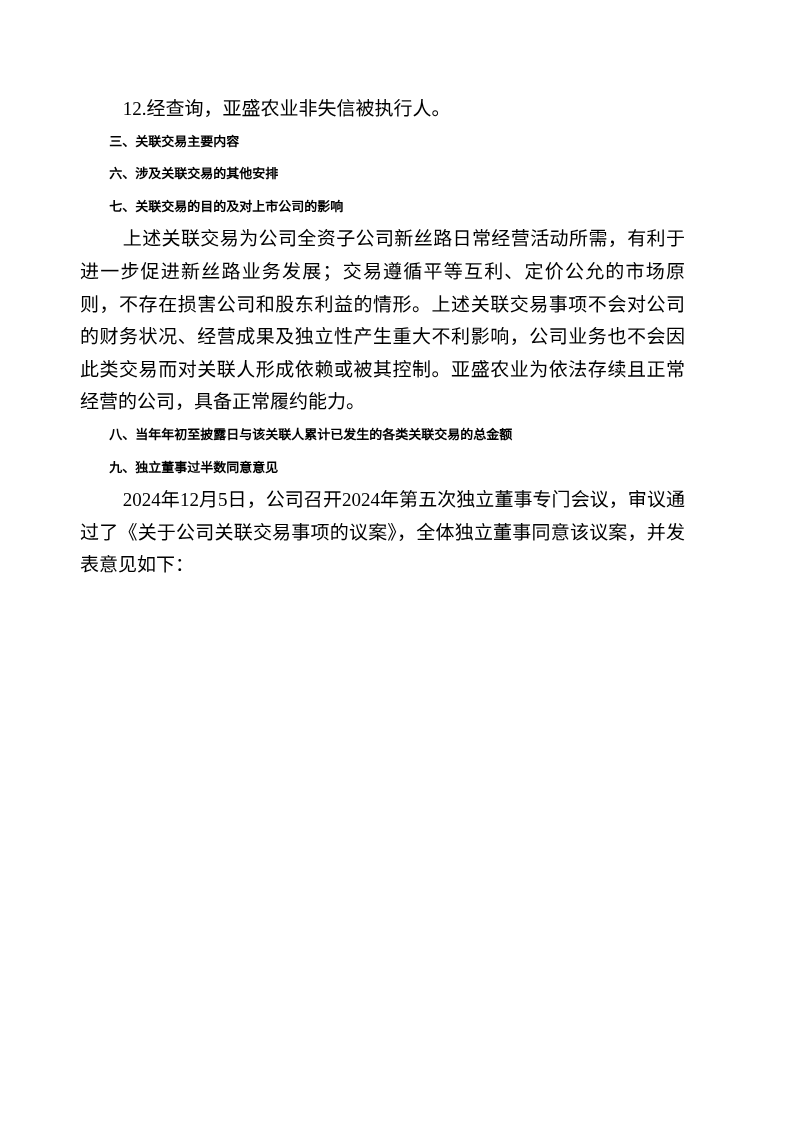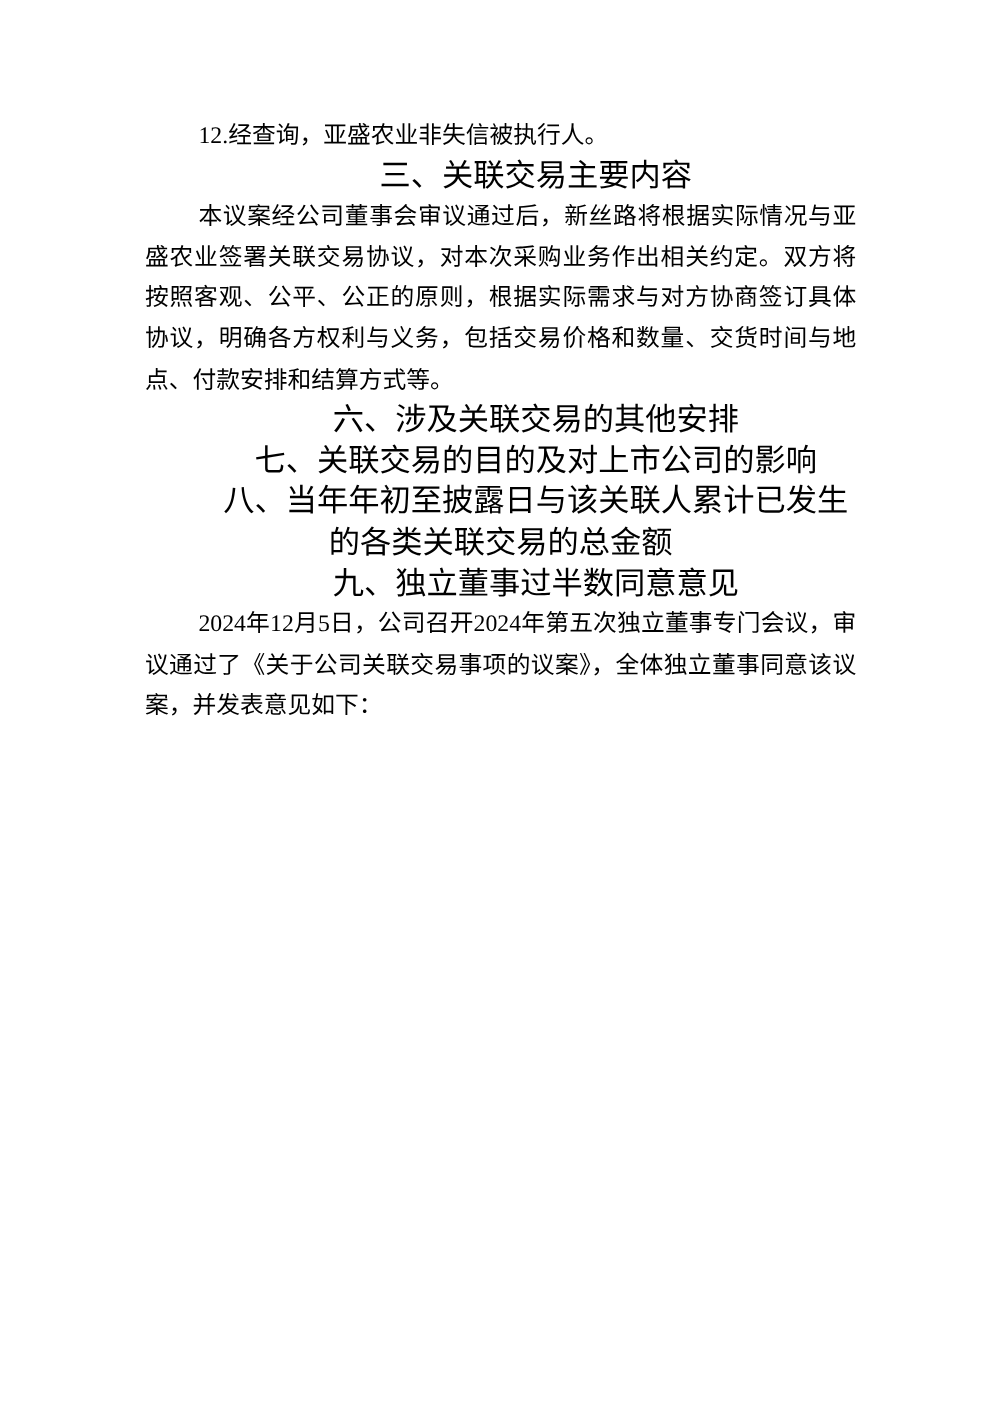--- a/index.html
+++ b/index.html
@@ -8,54 +8,54 @@
     background: #ffffff;
   }
   .page {
     position: relative;
     width: 794px;
     height: 920px;
     margin: 0 auto;
     background: #ffffff;
     color: #000000;
     box-sizing: border-box;
-    padding: 93px 109px 0 116px;
+    padding: 93px 109px 0 80px;
     font-family: "Liberation Serif", "DejaVu Serif", serif;
     font-size: 19px;
     line-height: 32.6px;
     overflow: hidden;
   }
   .para {
     margin: 0;
     text-indent: 2.25em;
     text-align: justify;
     word-break: break-all;
   }
   .heading {
     margin: 0;
     text-indent: 2.25em;
-    font-size: 25px;
-    font-weight: 400;
-    text-align: center;
+    font-size: 13px;
+    font-weight: 700;
+    text-align: left;
   }
 </style>
 </head>
 <body>
 
 <div class="page">
 
   <p class="para">12.经查询，亚盛农业非失信被执行人。</p>
 
   <h2 class="heading">三、关联交易主要内容</h2>
 
 
-  <p class="para">本议案经公司董事会审议通过后，新丝路将根据实际情况与亚盛农业签署关联交易协议，对本次采购业务作出相关约定。双方将按照客观、公平、公正的原则，根据实际需求与对方协商签订具体协议，明确各方权利与义务，包括交易价格和数量、交货时间与地点、付款安排和结算方式等。</p>
 
   <h2 class="heading">六、涉及关联交易的其他安排</h2>
 
   <h2 class="heading">七、关联交易的目的及对上市公司的影响</h2>
+  <p class="para">上述关联交易为公司全资子公司新丝路日常经营活动所需，有利于进一步促进新丝路业务发展；交易遵循平等互利、定价公允的市场原则，不存在损害公司和股东利益的情形。上述关联交易事项不会对公司的财务状况、经营成果及独立性产生重大不利影响，公司业务也不会因此类交易而对关联人形成依赖或被其控制。亚盛农业为依法存续且正常经营的公司，具备正常履约能力。</p>
 
   <h2 class="heading">八、当年年初至披露日与该关联人累计已发生的各类关联交易的总金额</h2>
 
   <h2 class="heading">九、独立董事过半数同意意见</h2>
   <p class="para">2024年12月5日，公司召开2024年第五次独立董事专门会议，审议通过了《关于公司关联交易事项的议案》，全体独立董事同意该议案，并发表意见如下：</p>
 
 </div>
 
 </body></html>

